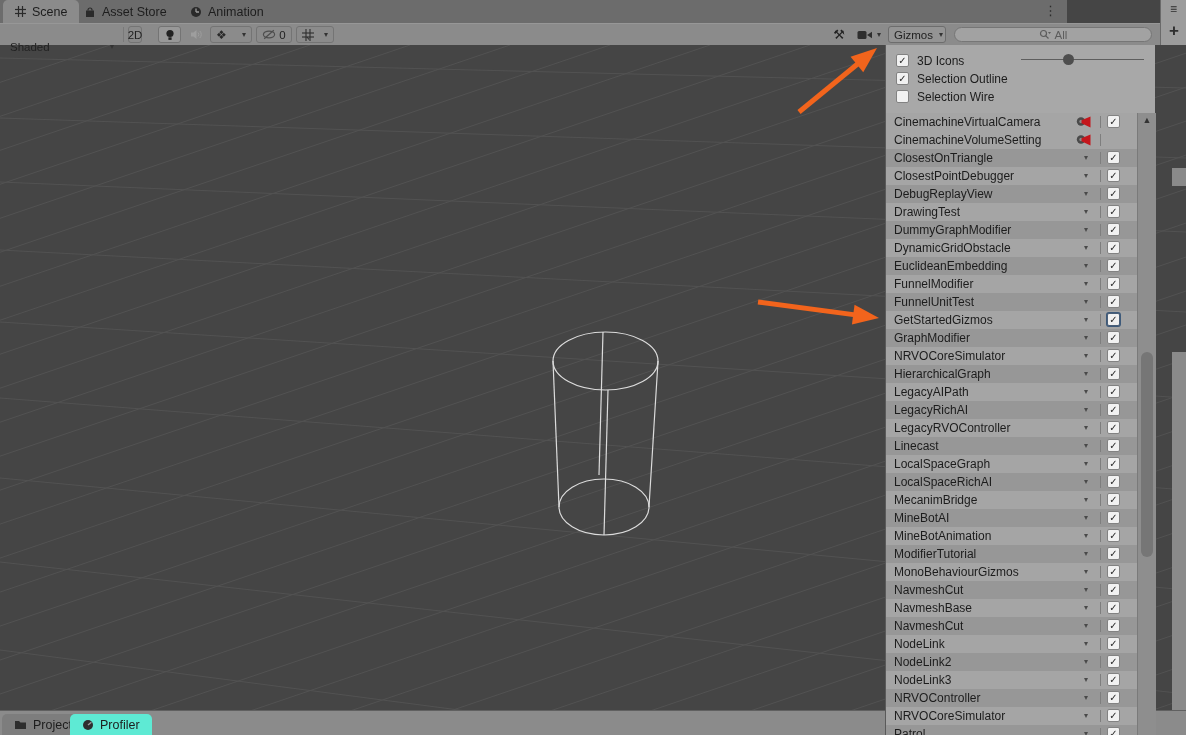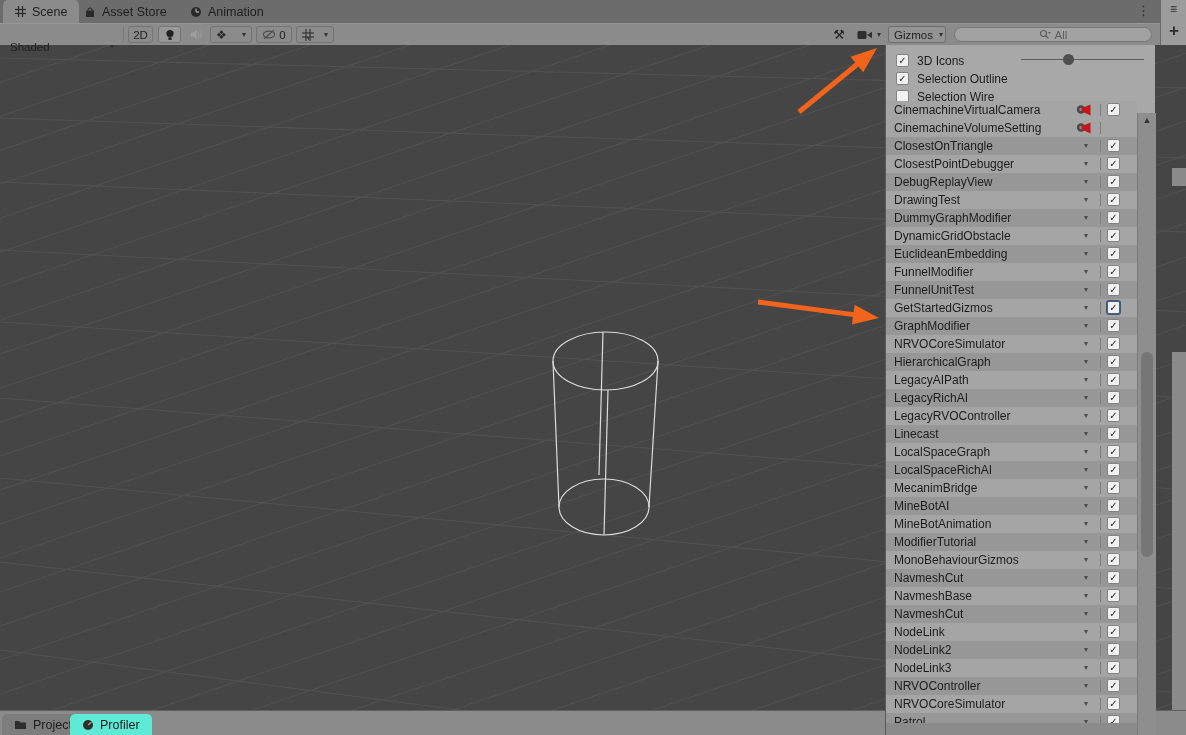--- a/index.html
+++ b/index.html
@@ -1,20 +1,20 @@
 <!DOCTYPE html>
 <html style="--accent: #F2641C;"><head>
 <meta charset="utf-8">
 <style>
   html,body{margin:0;padding:0;background:#454545;}
   #app{position:relative;width:1186px;height:735px;overflow:hidden;
        font-family:"Liberation Sans",sans-serif;color:#1e1e1e;
        -webkit-user-select:none;user-select:none;}
   
-  .tabbar{position:absolute;left:0;top:0;width:1160px;height:23px;background:#6C6C6C;z-index:5;}
+  .tabbar{position:absolute;left:0;top:0;width:1067px;height:23px;background:#6C6C6C;z-index:5;}
   .tab{position:absolute;top:0;height:23px;display:flex;align-items:center;gap:6px;
        padding:0 12px;font-size:12.5px;color:#1d1d1d;}
   .tab.active{background:#8B8B8B;border-radius:5px 5px 0 0;}
   .tab .ticon{display:flex;align-items:center;}
   .morevert{position:absolute;right:10px;top:3px;font-size:13px;color:#2a2a2a;letter-spacing:0;}
   
   .toolbar{position:absolute;left:0;top:23px;width:1160px;height:22px;background:#8B8B8B;
            border-top:1px solid #979797;box-sizing:border-box;z-index:5;}
   .tb{position:absolute;top:2px;height:17px;display:flex;align-items:center;justify-content:center;
       font-size:11.5px;color:#222;box-sizing:border-box;}
@@ -50,21 +50,21 @@
   .gpanel{position:absolute;left:885px;top:45px;width:270px;height:690px;z-index:7;
           border-left:1px solid #5a5a5a;box-sizing:border-box;}
   .ghead{position:absolute;left:0;top:0;width:100%;height:68px;background:#A8A8A8;}
   .gopt{position:absolute;left:10px;height:17px;display:flex;align-items:center;gap:8px;
         font-size:12px;color:#1c1c1c;}
   .cbox{width:13px;height:13px;background:#F1F1F1;border:1px solid #828282;border-radius:2px;
         display:flex;align-items:center;justify-content:center;font-size:10px;color:#2a2a2a;
         box-sizing:border-box;line-height:1;}
   .slider-track{position:absolute;left:135px;top:14px;width:123px;height:1px;background:#5e5e5e;}
   .slider-thumb{position:absolute;top:-5px;width:11px;height:11px;border-radius:50%;background:#4e4e4e;}
-  .glist{position:absolute;left:0;top:56px;width:251px;height:622px;overflow:hidden;}
+  .glist{position:absolute;left:0;top:68px;width:251px;height:622px;overflow:hidden;}
   .grow{position:relative;height:18px;font-size:12px;color:#1c1c1c;}
   .grow.light{background:#A5A5A5;}
   .grow.dark{background:#979797;padding-left:34px;}
   .gname{position:absolute;left:8px;top:0;line-height:18px;white-space:nowrap;}
   .gchev{position:absolute;left:192px;top:0;width:16px;text-align:center;line-height:18px;
          font-size:8px;color:#4a4a4a;}
   .gicon{position:absolute;left:190px;top:3px;width:16px;height:12px;display:none;}
   .gsep{position:absolute;left:214px;top:3px;width:1px;height:12px;background:#7e7e7e;}
   .gcheck{position:absolute;left:221px;top:2px;}
   .gcheck.focused{border:1px solid #4a5f78;box-shadow:0 0 0 1px #3e5a7a;}
@@ -198,21 +198,21 @@
     </div>
     <span class="morevert">⋮</span>
   </div>
 
   <div class="toolbar">
     <div class="tb shaded">
       <span>Shaded</span>
       <span class="chev">▾</span>
     </div>
     <div class="vsep" style="left:123px;"></div>
-    <div class="tb tbtn" style="left:128px;width:25px;">
+    <div class="tb tbtn" style="left:128px;width:14px;">
       <span>2D</span>
     </div>
     <div class="tb tbtn lit" style="left:158px;width:23px;">
       <span class="ico">
         <svg width="10" height="12">
             <circle cx="5" cy="4.5" r="3.6" fill="#222"></circle>
             <rect x="3.4" y="8.3" width="3.2" height="2.6" fill="#222"></rect>
           </svg>
       </span>
     </div>

